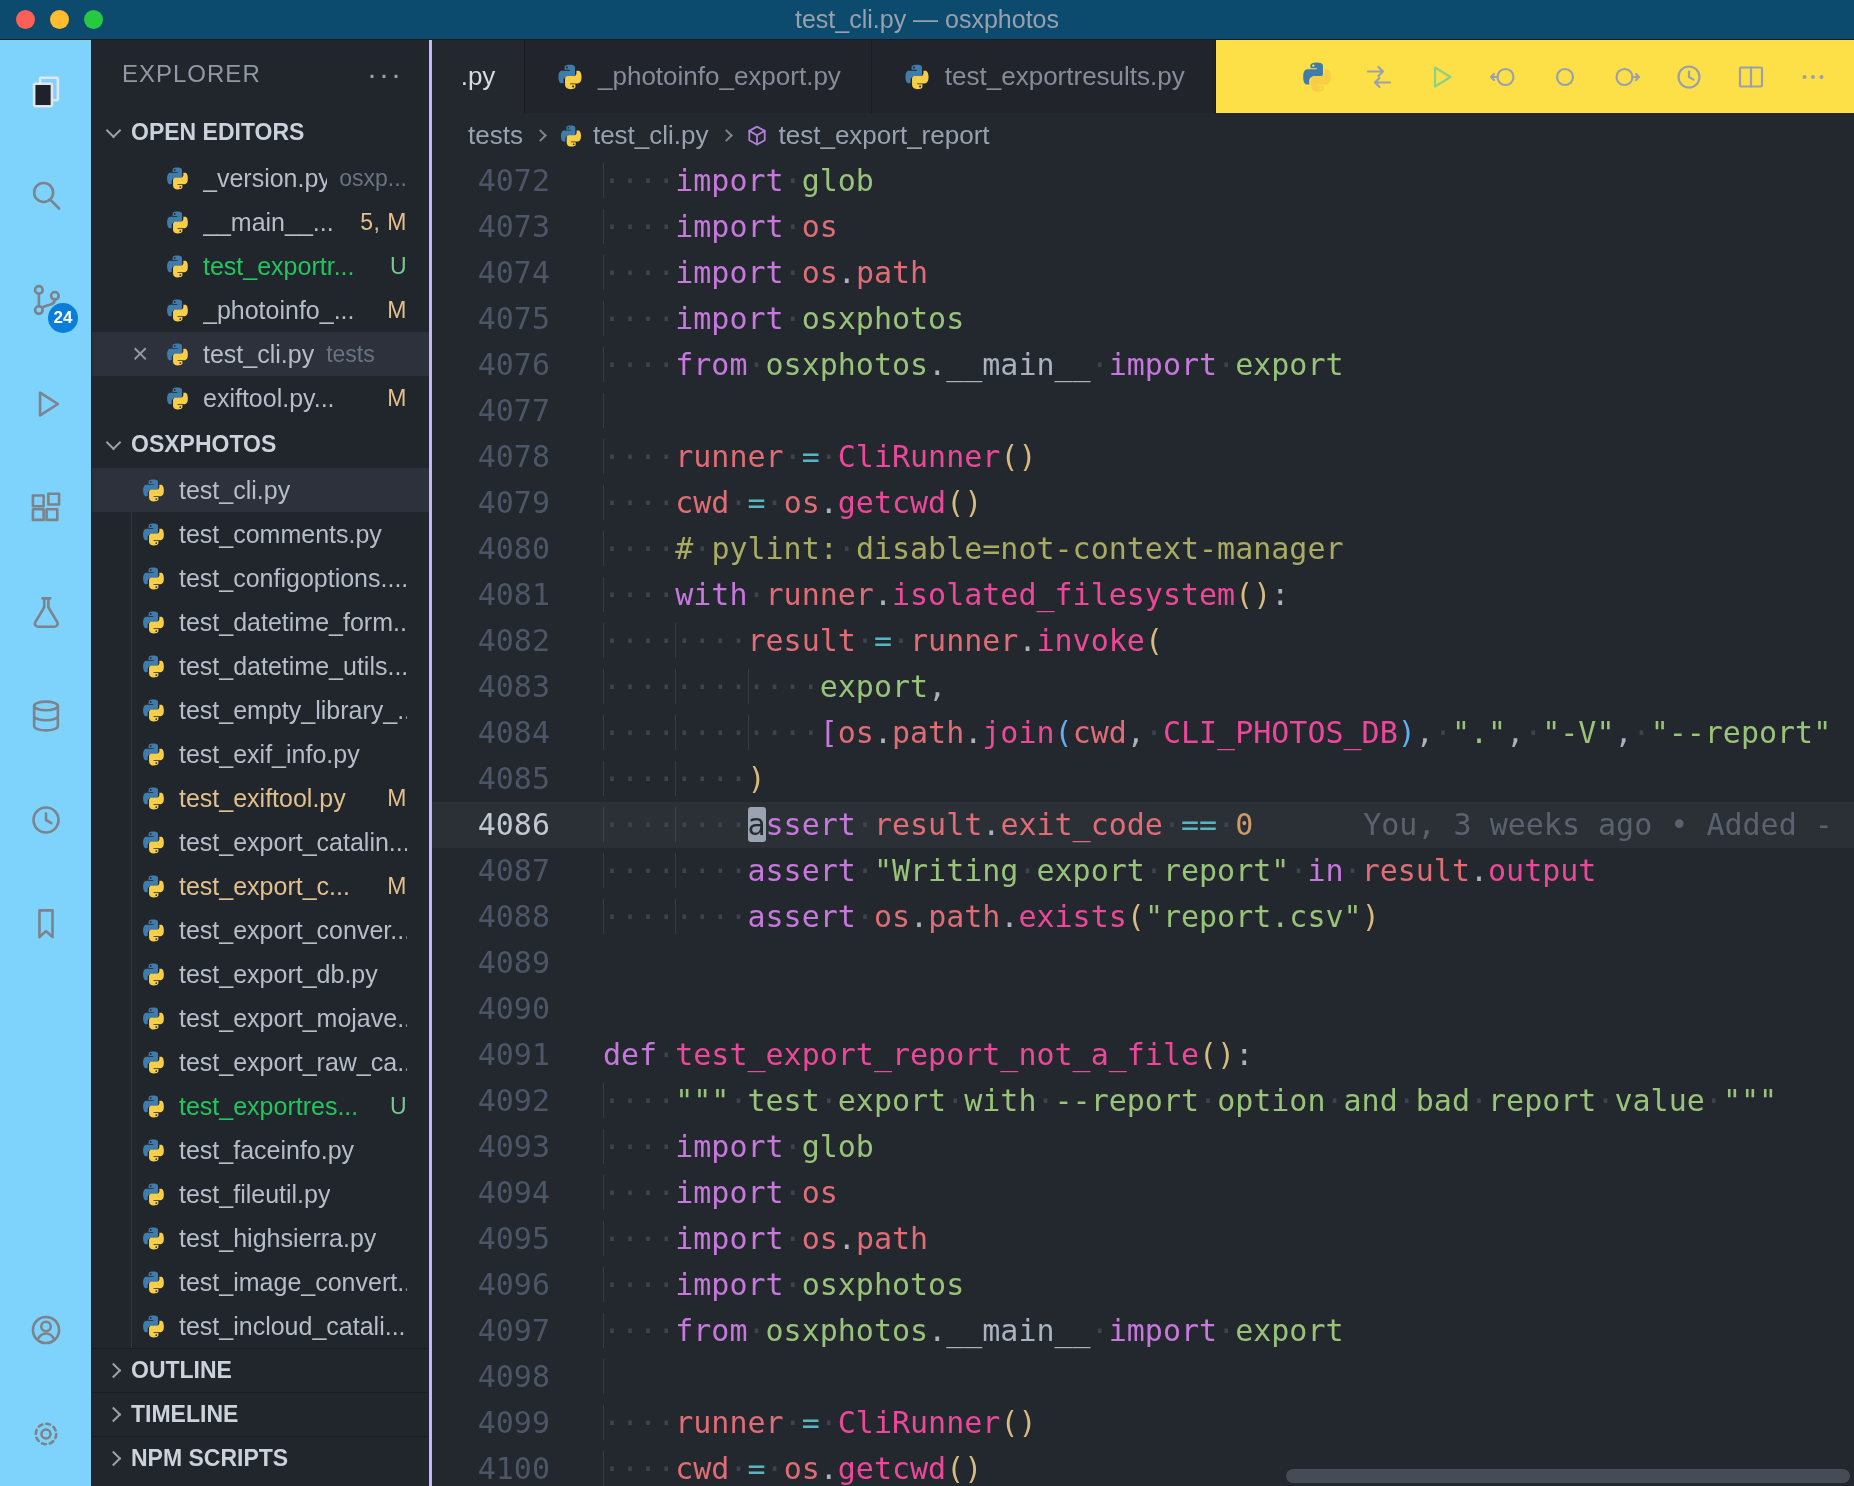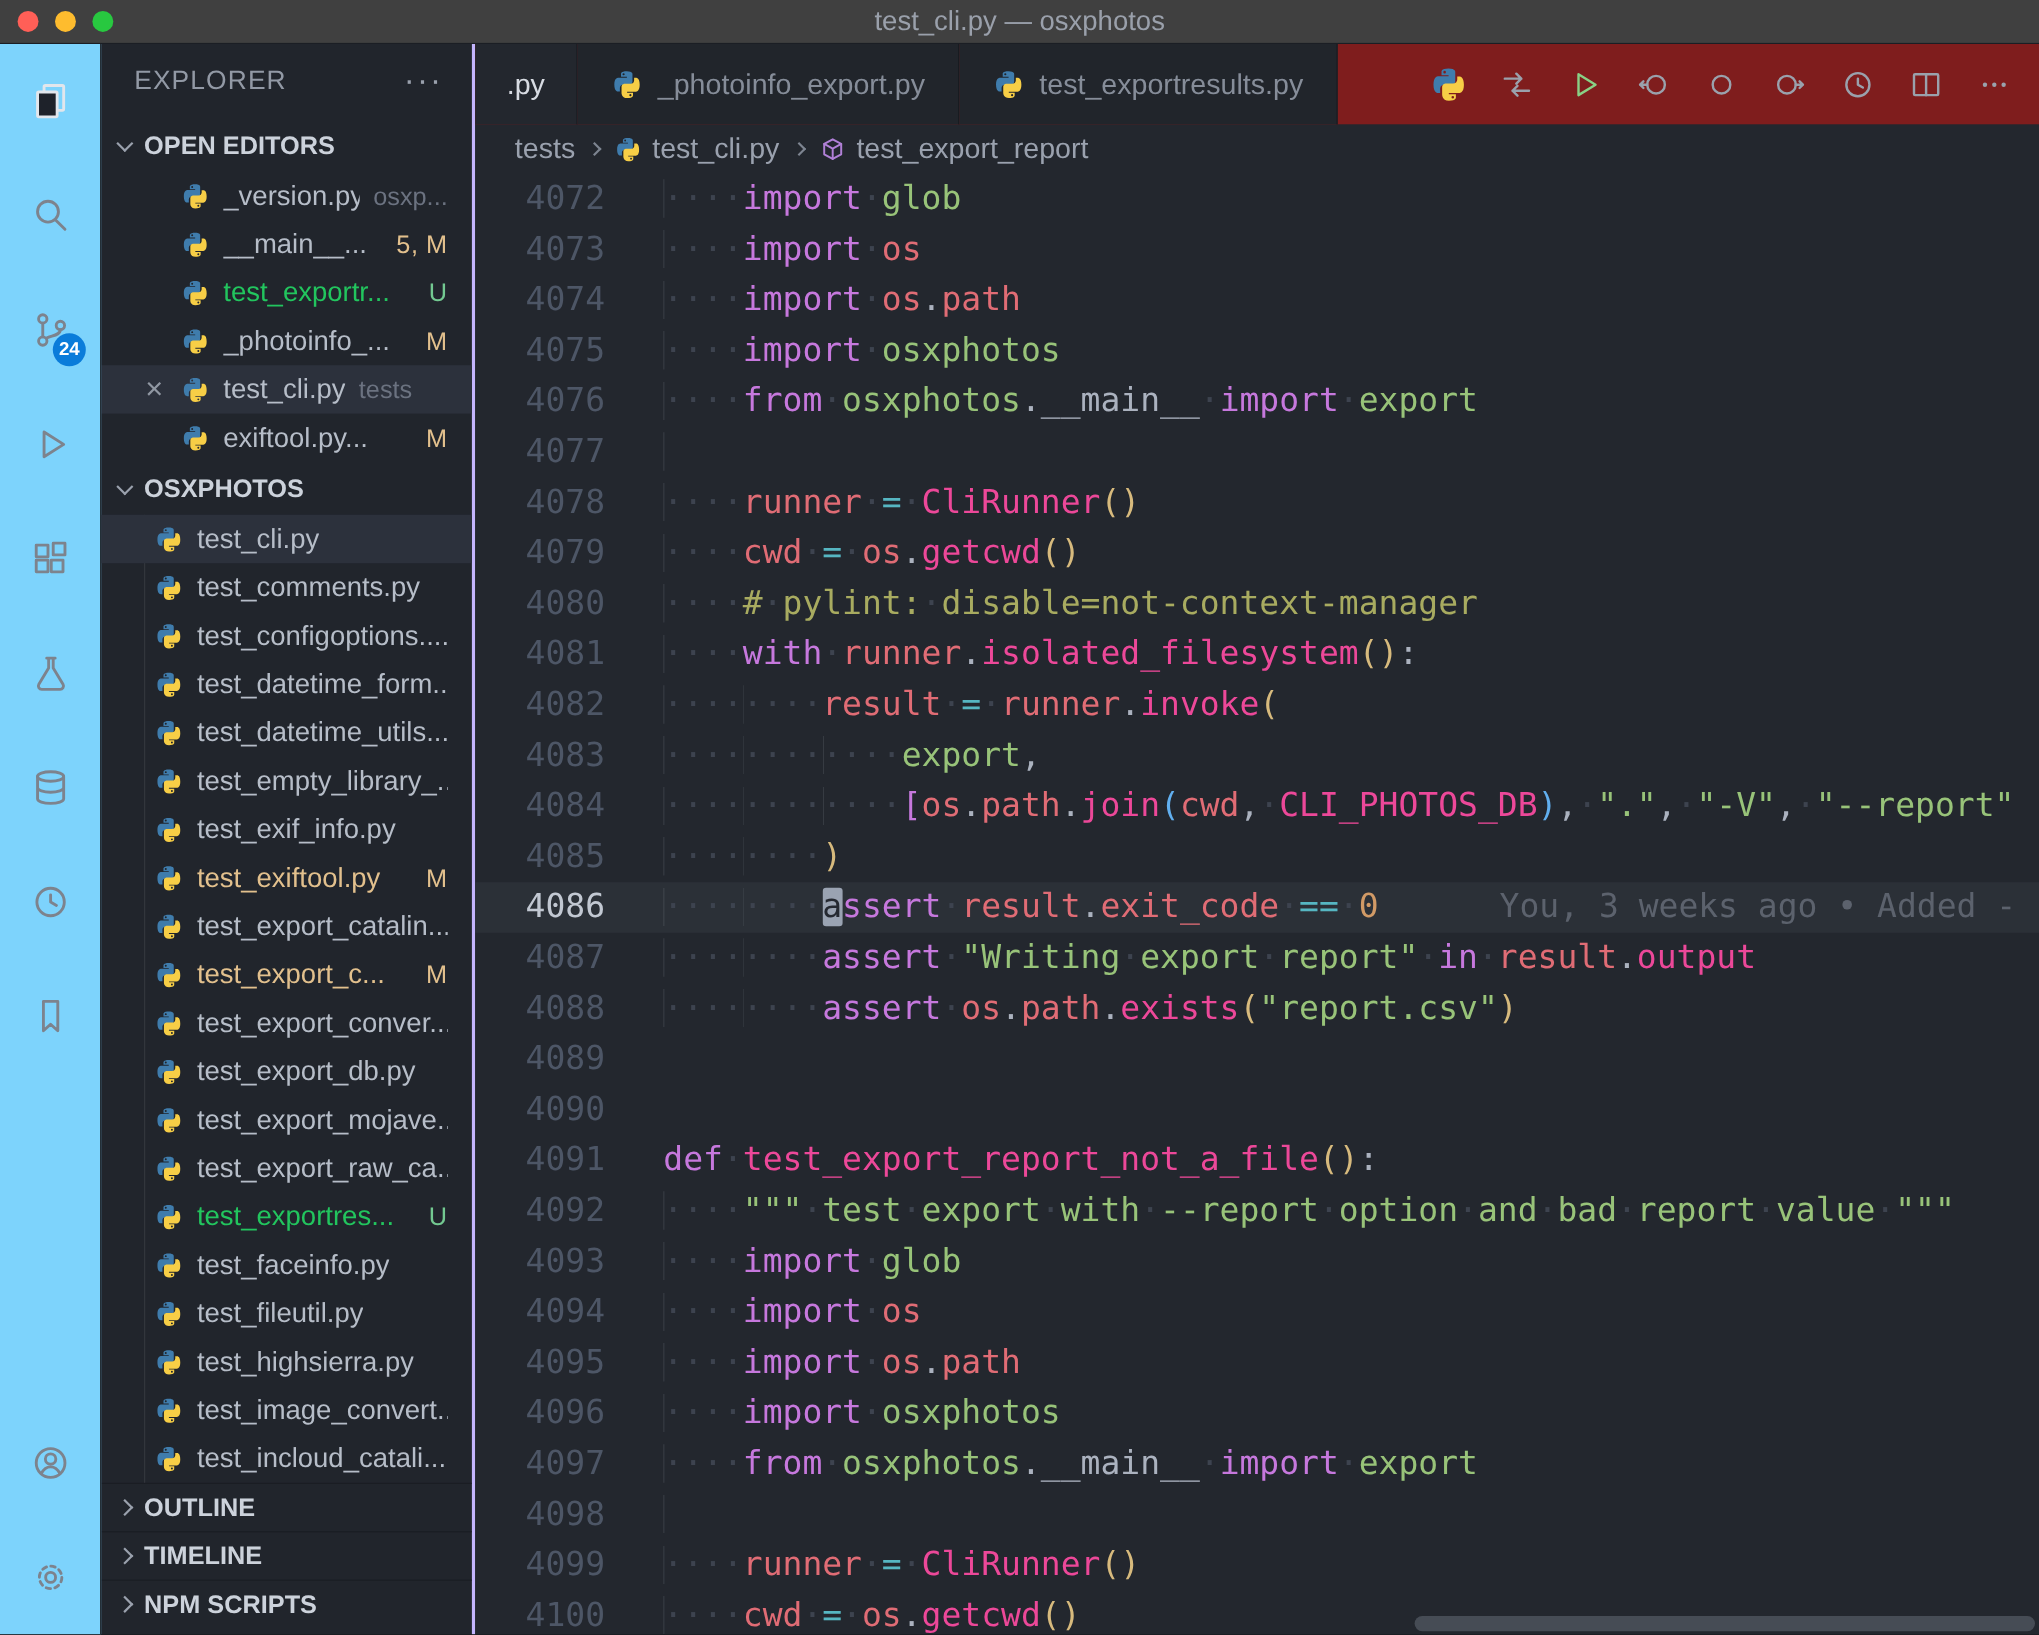--- a/index.html
+++ b/index.html
@@ -3,21 +3,21 @@
 <meta charset="utf-8">
 <style>
   * { margin:0; padding:0; box-sizing:border-box; }
   html,body { background:#17191d; }
   .window {
     width:1854px; height:1486px; position:relative; overflow:hidden;
     background:#23272e; font-family:"Liberation Sans","DejaVu Sans",sans-serif;
     color:#abb2bf;
   }
   
-  .titlebar { height:40px; background:#404040; border-bottom:1px solid #1b1e24;
+  .titlebar { height:40px; background:#0c4a6e; border-bottom:1px solid #1b1e24;
     display:flex; align-items:center; justify-content:center; position:relative; }
   .lights { position:absolute; left:16px; top:0; height:100%; display:flex; align-items:center; gap:15px; }
   .light { width:19px; height:19px; border-radius:50%; }
   .light.red{ background:#ff5f57; } .light.yellow{ background:#febc2e; } .light.green{ background:#28c840; }
   .wtitle { color:#9aa0ab; font-size:25px; }
   
   .main { display:flex; height:1446px; }
   
   .activitybar { width:92px; background:#7dd3fc; flex:none; position:relative; border-right:1px solid #1a1d22; }
   .ab-item { height:104px; display:flex; align-items:center; justify-content:center; position:relative; color:#7d838d; cursor:pointer; }
@@ -45,21 +45,21 @@
   .nm { white-space:nowrap; overflow:hidden; }
   .nm.modified { color:#e2c08d; } .nm.untracked { color:#22c55e; }
   .tree { position:relative; flex:none; }
   .tree::before { content:""; position:absolute; left:39px; top:0; bottom:0; width:1px; background:rgba(255,255,255,0.09); }
   .tree-row { padding-left:48px; position:relative; }
   .tree-row.selected { background:#2c313c; }
   .icon { display:inline-flex; align-items:center; justify-content:center; flex:none; }
   .oe-row .icon, .tree-row .icon { margin-right:12px; }
   
   .editor-col { flex:1; min-width:0; display:flex; flex-direction:column; background:#23272e; }
-  .tabbar { height:73px; background:#7f1d1d; display:flex; flex:none; }
+  .tabbar { height:73px; background:#fde047; display:flex; flex:none; }
   .tabs { display:flex; }
   .tab { display:flex; align-items:center; gap:13px; padding:0 30px; font-size:26px; color:#868d99;
     background:#21252b; border-right:1px solid #181b20; cursor:pointer; white-space:nowrap; }
   .tab.active { background:#23272e; color:#d7dbe2; }
   .tab.partial { width:93px; padding:0; justify-content:center; }
   .tab-actions { margin-left:auto; display:flex; align-items:center; padding-right:10px; }
   .action { width:62px; height:73px; display:flex; align-items:center; justify-content:center; color:#9aa1ac; cursor:pointer; }
   .action.run { color:#89d185; }
   .breadcrumbs { height:45px; display:flex; align-items:center; gap:13px; padding-left:36px;
     font-size:26px; color:#9aa1ae; flex:none; }

